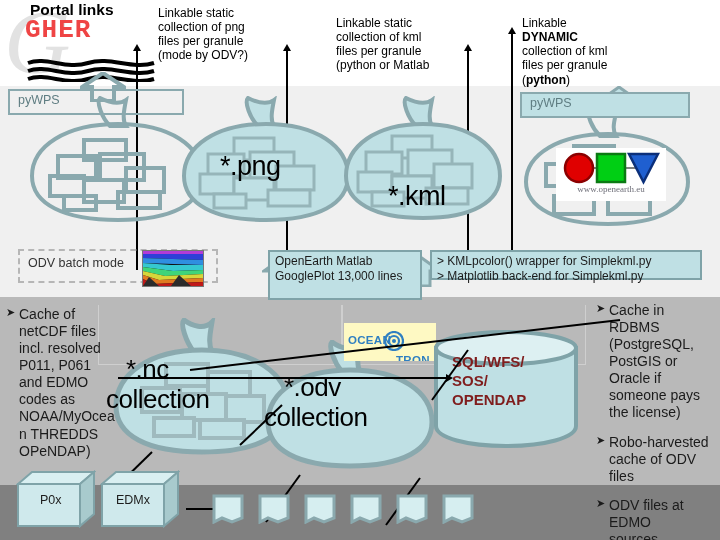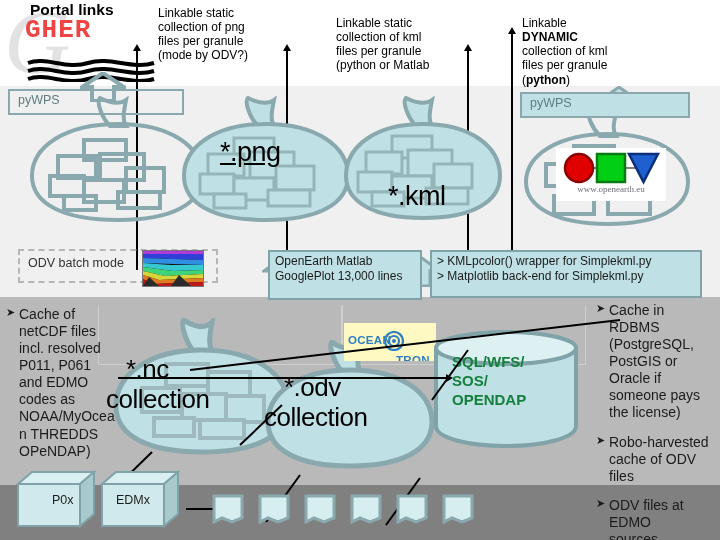--- a/index.html
+++ b/index.html
@@ -84,21 +84,21 @@
     position: absolute; left: 142px; top: 250px; width: 62px; height: 37px;
     border: 1px solid #777; overflow: hidden;
   }
 
   
   .info-box {
     position: absolute; background: #bfe0e4; border: 2px solid #7fa3a8;
     color: #1b1b1b; font-size: 12px; line-height: 1.22; padding: 2px 5px;
   }
   #box-openearth { left: 268px; top: 250px; width: 154px; height: 50px; }
-  #box-simplekml { left: 430px; top: 250px; width: 272px; height: 48px; }
+  #box-simplekml { left: 430px; top: 250px; width: 272px; height: 30px; }
 
   
   #oe-logo {
     position: absolute; left: 556px; top: 148px; width: 110px; height: 53px;
     background: #ffffff; overflow: hidden;
   }
   #oe-shapes { position: absolute; left: 6px; top: 3px; }
   #oe-url {
     position: absolute; left: 0; top: 36px; width: 110px; text-align: center;
     font-size: 9px; color: #6e6e78; font-family: Liberation Serif, serif;
@@ -112,21 +112,21 @@
   #oceanotron-text {
     position: absolute; left: 4px; top: 11px;
     font-size: 11.5px; font-weight: bold; color: #2f7fc1; letter-spacing: 0.3px;
   }
   #oceanotron-mark { position: absolute; left: 40px; top: 8px; }
 
   
   #cylinder { position: absolute; left: 432px; top: 330px; width: 148px; height: 120px; }
   #cyl-label {
     position: absolute; left: 452px; top: 352px;
-    font-size: 15px; font-weight: bold; color: #15803d; line-height: 1.28;
+    font-size: 15px; font-weight: bold; color: #7f1d1d; line-height: 1.28;
   }
 
   
   .cube { position: absolute; }
   .cube-label {
     position: absolute; font-size: 12.5px; color: #1d1d1d;
   }
 
   
   .filecard { position: absolute; }
@@ -242,21 +242,21 @@
         <rect x="58" y="42" width="40" height="22"></rect>
         <rect x="32" y="58" width="36" height="22"></rect>
         <rect x="74" y="56" width="44" height="26"></rect>
         <rect x="24" y="78" width="34" height="20"></rect>
         <rect x="58" y="82" width="40" height="22"></rect>
         <rect x="100" y="70" width="38" height="24"></rect>
         <rect x="92" y="94" width="42" height="16"></rect>
         <rect x="38" y="98" width="32" height="14"></rect>
       </g>
     </svg>
-    <div class="bag-label" style="left:44px; top:41px;text-decoration:underline;">*.png</div>
+    <div class="bag-label" style="left:44px; top:55px;">*.png</div>
   </div>
 
   <div class="bag" style="left:338px; top:96px;">
     <svg width="170" height="130" viewBox="0 0 170 130">
       <path d="M78,30 C70,22 64,6 68,2 C76,6 86,10 94,4 C92,14 90,24 94,30 Z" fill="#bfe0e4" stroke="#8aa9ae" stroke-width="4"></path>
       <path d="M85,28 C38,28 8,50 8,80 C8,106 36,122 85,122 C134,122 162,106 162,80 C162,50 132,28 85,28 Z" fill="#bfe0e4" stroke="#8aa9ae" stroke-width="4"></path>
       <g fill="#bfe0e4" stroke="#96b5b9" stroke-width="3">
         <rect x="54" y="40" width="40" height="22"></rect>
         <rect x="28" y="56" width="36" height="22"></rect>
         <rect x="70" y="54" width="44" height="26"></rect>
@@ -388,21 +388,21 @@
   </svg>
 
   <div class="hline" style="left:186px; top:508px; width:42px;"></div>
   <div class="harrow" style="left:226px; top:505px;"></div>
 
   <svg class="cube" style="left:16px; top:470px;" width="80" height="60" viewBox="0 0 80 60">
     <polygon points="2,14 16,2 78,2 64,14" fill="#d9eff1" stroke="#7fa3a8" stroke-width="2"></polygon>
     <polygon points="64,14 78,2 78,44 64,56" fill="#a8cacd" stroke="#7fa3a8" stroke-width="2"></polygon>
     <rect x="2" y="14" width="62" height="42" fill="#cfe9ec" stroke="#7fa3a8" stroke-width="2"></rect>
   </svg>
-  <div class="cube-label" style="left:52px; top:493px;">P0x</div>
+  <div class="cube-label" style="left:40px; top:493px;">P0x</div>
 
   <svg class="cube" style="left:100px; top:470px;" width="80" height="60" viewBox="0 0 80 60">
     <polygon points="2,14 16,2 78,2 64,14" fill="#d9eff1" stroke="#7fa3a8" stroke-width="2"></polygon>
     <polygon points="64,14 78,2 78,44 64,56" fill="#a8cacd" stroke="#7fa3a8" stroke-width="2"></polygon>
     <rect x="2" y="14" width="62" height="42" fill="#cfe9ec" stroke="#7fa3a8" stroke-width="2"></rect>
   </svg>
   <div class="cube-label" style="left:116px; top:493px;">EDMx</div>
 
   <svg class="filecard" style="left:212px; top:494px;" width="32" height="30" viewBox="0 0 32 30">
     <path d="M2,2 L30,2 L30,24 L20,28 L10,24 L2,28 Z" fill="#d6eef0" stroke="#8aa9ae" stroke-width="3"></path>

